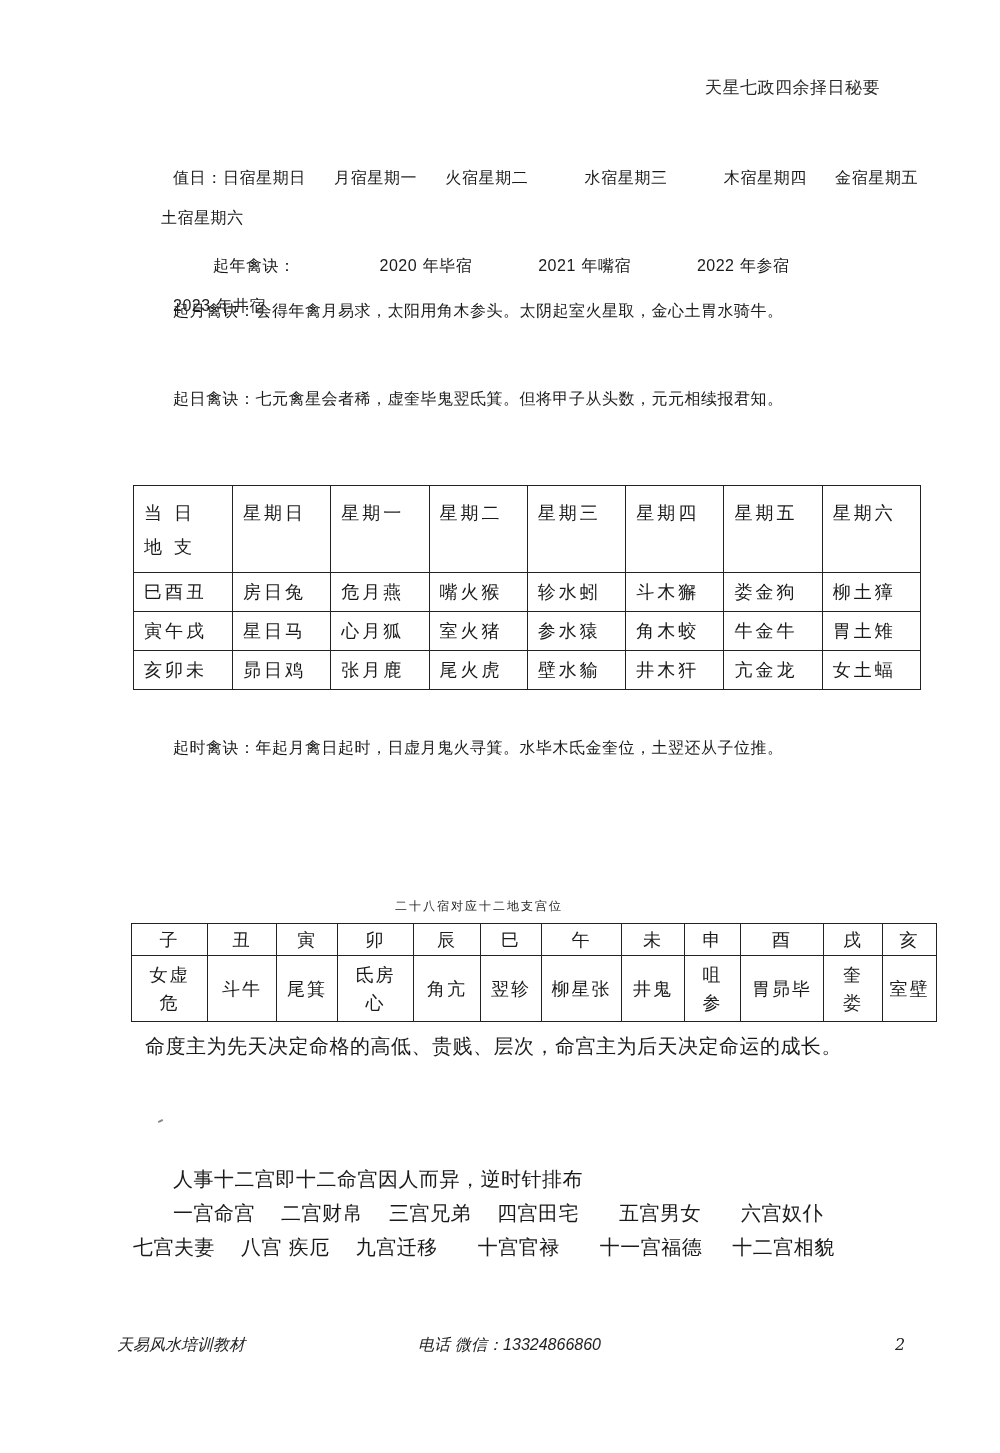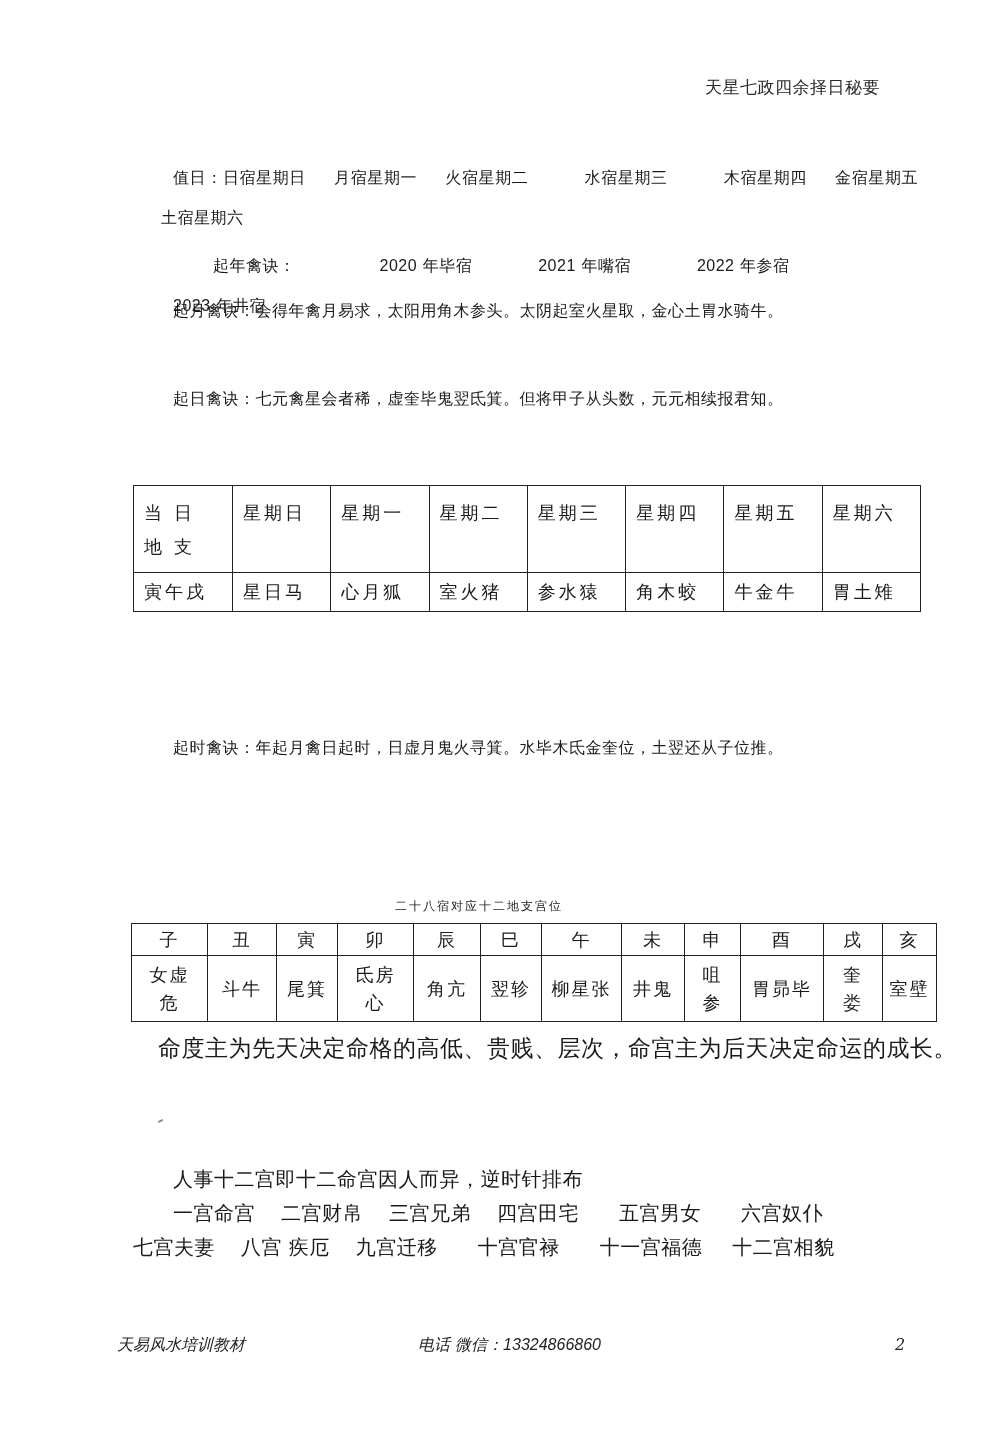--- a/index.html
+++ b/index.html
@@ -41,21 +41,21 @@
   .t1 .hdrfirst { letter-spacing: 12px; }
 
   .t2cap { left: 395px; top: 898px; font-size: 12px; letter-spacing: 2px; }
   .t2 {
     left: 131px; top: 923px; width: 806px; font-size: 18px; text-align: center;
   }
   .t2 td { border: 1.5px solid #222; padding: 0; vertical-align: middle; letter-spacing: 2px; }
   .t2 tr.hdr td { height: 31px; }
   .t2 tr.body td { height: 65px; line-height: 28px; }
 
-  .p6 { left: 158px; top: 1033px; font-size: 23px; letter-spacing: 0.5px; }
+  .p6 { left: 145px; top: 1033px; font-size: 20px; letter-spacing: 0.5px; }
   .p7 { left: 133px; top: 1162px; width: 760px; font-size: 20px; line-height: 34px; letter-spacing: 0.5px; }
   .p7 .indent { display: inline-block; width: 40px; }
   .p7 .pal { display: inline-block; margin-right: 26px; }
 
   .footer { top: 1335px; font-size: 16px; color: #222; font-style: italic; }
   .f-left { left: 117px; }
   .f-mid { left: 418px; }
   .f-right { left: 895px; }
   .speck { left: 158px; top: 1120px; width: 5px; height: 2px; background: #888; transform: rotate(-25deg); }
 </style>
@@ -81,28 +81,48 @@
     <td class="first hdrfirst">当日地支</td>
     <td>星期日</td>
     <td>星期一</td>
     <td>星期二</td>
     <td>星期三</td>
     <td>星期四</td>
     <td>星期五</td>
     <td>星期六</td>
   </tr>
   <tr>
+    <td class="first">巳酉丑</td>
+    <td>房日兔</td>
+    <td>危月燕</td>
+    <td>嘴火猴</td>
+    <td>轸水蚓</td>
+    <td>斗木獬</td>
+    <td>娄金狗</td>
+    <td>柳土獐</td>
+  </tr>
+  <tr>
     <td class="first">寅午戌</td>
     <td>星日马</td>
     <td>心月狐</td>
     <td>室火猪</td>
     <td>参水猿</td>
     <td>角木蛟</td>
     <td>牛金牛</td>
     <td>胃土雉</td>
+  </tr>
+  <tr>
+    <td class="first">亥卯未</td>
+    <td>昴日鸡</td>
+    <td>张月鹿</td>
+    <td>尾火虎</td>
+    <td>壁水貐</td>
+    <td>井木犴</td>
+    <td>亢金龙</td>
+    <td>女土蝠</td>
   </tr>
 </tbody>
   </table>
 
 <div class="abs para p5">起时禽诀：年起月禽日起时，日虚月鬼火寻箕。水毕木氐金奎位，土翌还从子位推。</div>
 
 <div class="abs t2cap">二十八宿对应十二地支宫位</div>
 <table class="abs t2">
   <tbody>
       <tr class="hdr">

